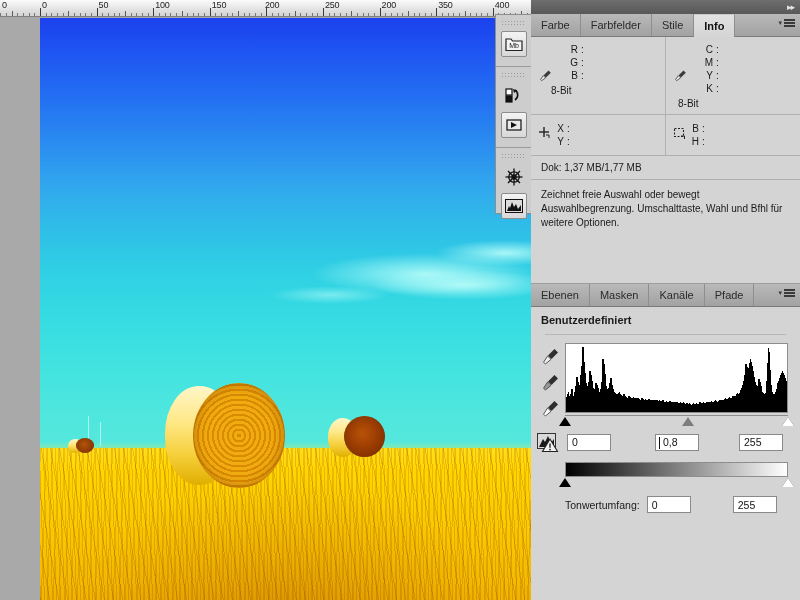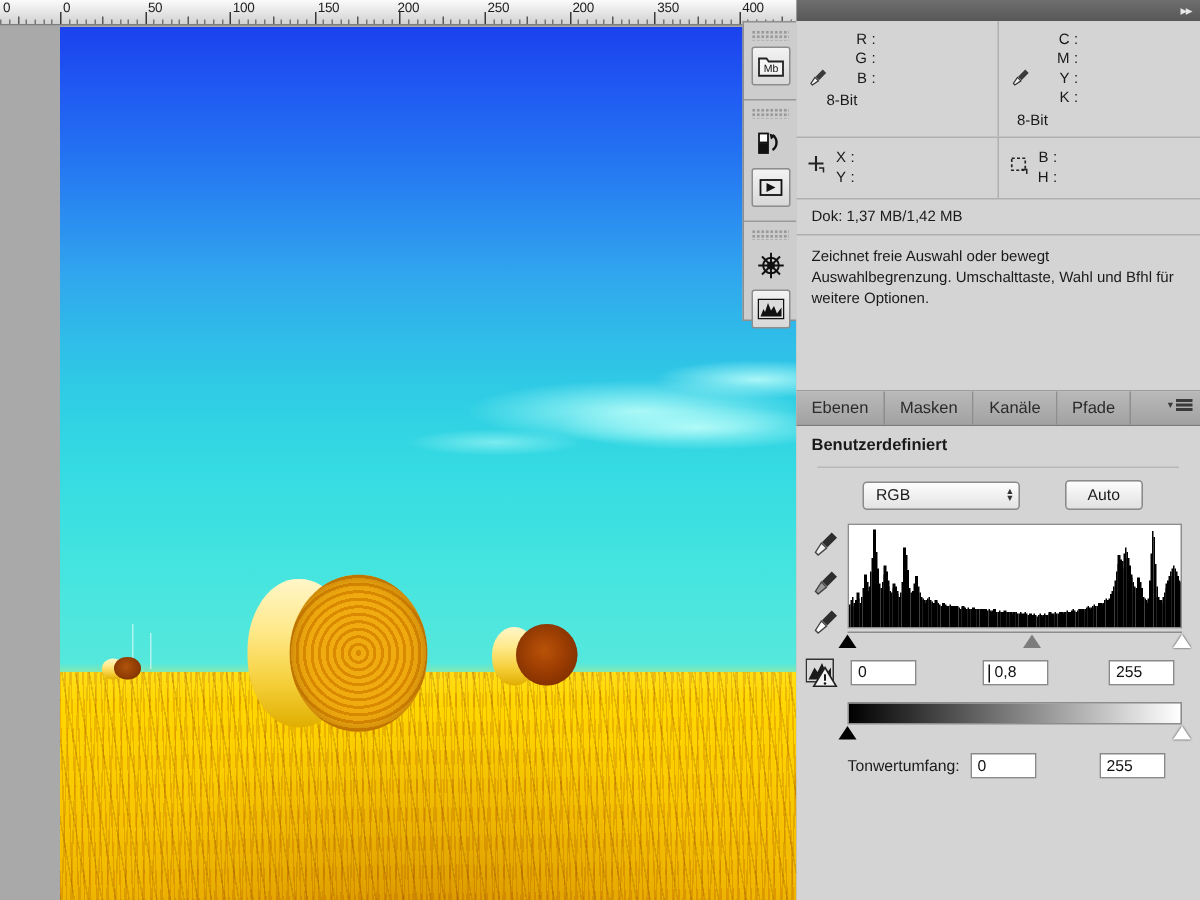--- a/index.html
+++ b/index.html
@@ -458,20 +458,35 @@
     </div>
   </div>
 
   <div class="panels">
 
     <div class="panel-topbar">
       <span class="collapse-arrows">▸▸</span>
     </div>
 
     <div class="info-panel">
+      <div class="tabbar">
+        <div class="tab">Farbe</div>
+        <div class="tab">Farbfelder</div>
+        <div class="tab">Stile</div>
+        <div class="tab active">Info</div>
+        <div class="tab-filler"></div>
+        <div class="flyout">
+          <span class="caret">▾</span>
+          <span class="lines">
+              <i></i>
+              <i></i>
+              <i></i>
+            </span>
+        </div>
+      </div>
 
       <div class="info-grid">
         <div class="info-cell">
           <span class="eyedrop-ico">
             <svg width="13" height="13" viewBox="0 0 13 13">
               <path d="M9.5 1.2 L11.8 3.5 L7 8.3 L4.7 6 Z" fill="#3a3a3a"></path>
               <path d="M4.3 6.4 L6.6 8.7 L2.6 11.4 L1.6 10.4 Z" fill="#f4f4f4" stroke="#333" stroke-width=".8"></path>
             </svg>
           </span>
           <div class="info-rows">
@@ -564,21 +579,21 @@
             </div>
             <div class="info-row">
               <span class="k" style="width:12px">H</span>
               <span>:</span>
               <span></span>
             </div>
           </div>
         </div>
       </div>
 
-      <div class="doc-line">Dok: 1,37 MB/1,42 MB</div>
+      <div class="doc-line">Dok: 1,37 MB/1,77 MB</div>
       <div class="hint">Zeichnet freie Auswahl oder bewegt Auswahlbegrenzung. Umschalttaste, Wahl und Bfhl für weitere Optionen.</div>
       <div class="info-spacer"></div>
     </div>
 
     <div class="adj-panel">
       <div class="tabbar">
         <div class="tab">Ebenen</div>
         <div class="tab">Masken</div>
         <div class="tab">Kanäle</div>
         <div class="tab">Pfade</div>
@@ -591,30 +606,20 @@
               <i></i>
             </span>
         </div>
       </div>
 
       <div class="adj-head">
         <span class="adj-title">Benutzerdefiniert</span>
       </div>
       <div class="hr"></div>
 
-      <div class="chan-row">
-        <span class="select chan">
-          <span>RGB</span>
-          <span class="arrows">
-              <span>▴</span>
-              <span>▾</span>
-            </span>
-        </span>
-        <span class="btn">Auto</span>
-      </div>
 
       <div class="hist-row">
         <div class="droppers">
           <div class="dropper">
             <svg width="18" height="20" viewBox="0 0 18 20">
               <path d="M12.5 2 L16 5.5 L9.5 12 L6 8.5 Z" fill="#2e2e2e"></path>
               <path d="M5.6 9 L9 12.4 L3.4 17 L1.6 15.2 Z" fill="#efefef" stroke="#444" stroke-width=".9"></path>
             </svg>
           </div>
           <div class="dropper">

